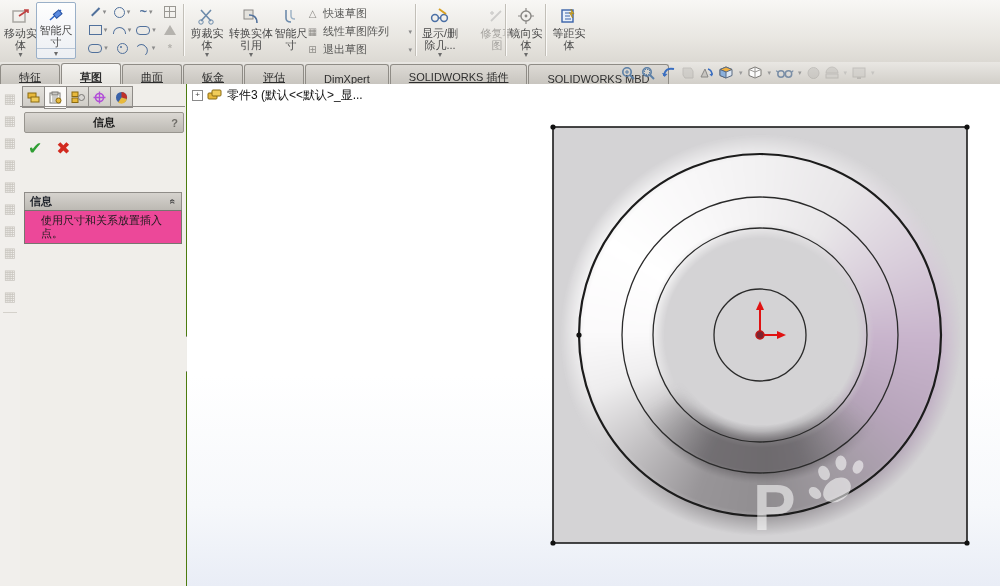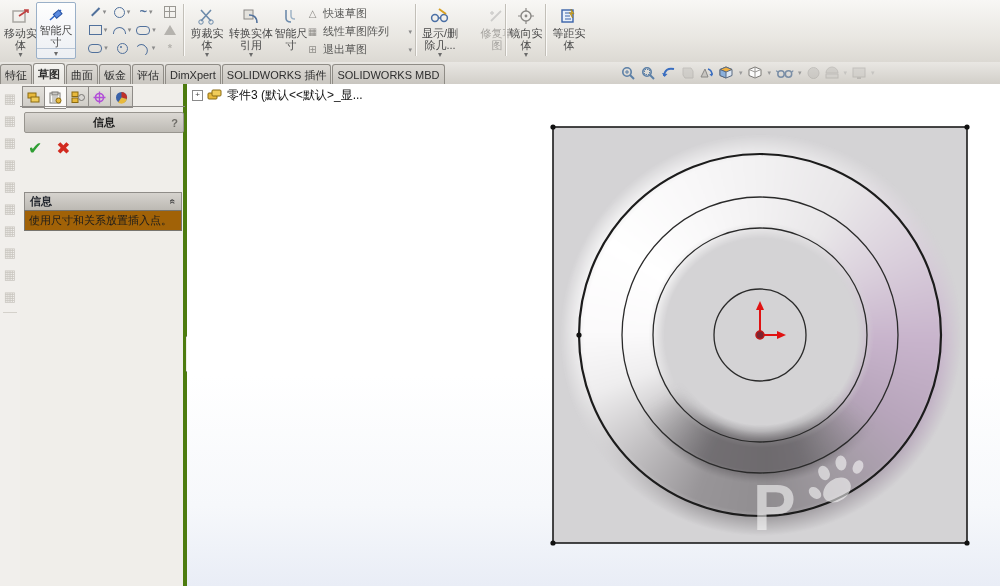--- a/index.html
+++ b/index.html
@@ -34,36 +34,36 @@
   .g-target:after{content:"";position:absolute;left:2.5px;top:2.5px;width:2px;height:2px;background:#51719c;border-radius:50%;}
   .g-star{font-size:11px;color:#b5b3ae;font-weight:bold;}
   .stack3{position:absolute;left:306px;top:2px;width:106px;height:57px;}
   .srow{position:absolute;left:0;height:17px;display:flex;align-items:center;gap:4px;color:#5a5a58;width:106px;}
   .srow .sic{width:13px;text-align:center;color:#8f8d89;font-size:10px;}
   .srow .sdd{position:absolute;right:0;font-size:7px;color:#8a8a8a;}
   
   .tabbar{position:absolute;left:0;top:62px;width:1000px;height:22px;
           background:linear-gradient(#e9e7e3,#d2cfc9);border-bottom:1px solid #8f8c86;}
   .tabs{position:absolute;left:0;top:0;height:22px;display:flex;}
-  .tab{height:20px;margin-top:2px;padding:0 4px;display:flex;align-items:center;justify-content:center;
+  .tab{height:20px;margin-top:2px;padding:0 18px;display:flex;align-items:flex-end;justify-content:center;
        background:linear-gradient(#dddad5,#c7c4be);border:1px solid #8f8c86;border-bottom:none;
-       border-radius:3px 3px 0 0;margin-right:1px;color:#2e2e2e;white-space:nowrap;}
+       border-radius:3px 3px 0 0;margin-right:1px;color:#2e2e2e;white-space:nowrap;text-decoration:underline;}
   .tab.active{background:linear-gradient(#f5f4f1,#e6e4df);height:21px;margin-top:1px;font-weight:bold;}
   .hud{position:absolute;left:620px;top:2px;height:18px;display:flex;align-items:center;gap:3px;}
   .hud .hdd{font-size:7px;color:#9a9a9a;margin:0 1px;}
   .hud svg{display:block;}
   .hud .dis{opacity:.35;}
   
   .leftstrip{position:absolute;left:0;top:84px;width:20px;height:502px;background:#f1efec;
              display:flex;flex-direction:column;align-items:center;padding-top:4px;box-sizing:border-box;}
   .stripicon{color:#c9c6c0;font-size:13px;line-height:22px;}
   .striphr{width:14px;height:1px;background:#d4d1cb;margin-top:4px;}
   
   .pm{position:absolute;left:20px;top:84px;width:167px;height:502px;background:#f0eeea;
-      border-right:4px solid #4d7c0f;box-sizing:border-box;}
+      border-right:1px solid #4d7c0f;box-sizing:border-box;}
   .pmtabs{position:absolute;left:2px;top:2px;height:21px;display:flex;}
   .pmtab{width:21px;height:20px;border:1px solid #8f8c88;border-right:none;background:linear-gradient(#e3e1dc,#cfccc6);
          display:flex;align-items:center;justify-content:center;}
   .pmtab:last-child{border-right:1px solid #8f8c88;}
   .pmtab.active{background:#fbfaf8;height:21px;}
   .pmtabline{position:absolute;left:0;top:22px;width:165px;height:1px;background:#8f8c88;}
   .pmheader{position:absolute;left:4px;top:28px;width:158px;height:19px;
             background:linear-gradient(#dbd8d3,#bdbab4);border:1px solid #98958f;border-radius:2px;
             display:flex;align-items:center;justify-content:center;font-weight:bold;color:#1e1e1e;}
   .pmhelp{position:absolute;right:5px;color:#6f6d68;font-weight:bold;}
@@ -73,21 +73,21 @@
   .subtabs{position:absolute;left:8px;top:78px;height:22px;display:flex;align-items:flex-end;}
   .subtab{height:19px;padding:0 8px;display:flex;align-items:center;gap:4px;border:1px solid #8f8c88;
           background:linear-gradient(#d9d6d1,#c5c2bc);border-radius:2px 2px 0 0;color:#2c2c2c;}
   .subtab.active{background:#fdfcfa;height:22px;font-weight:normal;border-bottom:1px solid #fdfcfa;}
   .subtabicon{width:11px;height:8px;background:#e8b93c;border:1px solid #8a6a10;border-radius:1px;
               box-shadow:0 2px 0 -1px #b8891c;}
   .grp{position:absolute;left:4px;top:108px;width:158px;}
   .grph{height:18px;background:linear-gradient(#d6d3ce,#bcb9b3);border:1px solid #8f8c88;border-bottom:none;
         display:flex;align-items:center;padding:0 5px;font-weight:bold;color:#20242c;box-sizing:border-box;}
   .grpchev{margin-left:auto;display:inline-block;transform:rotate(90deg);font-size:10px;color:#444;}
-  .grpmsg{background:#a16207;border:1px solid #77756f;padding:3px 4px;color:#1c1c1c;line-height:13px;}
+  .grpmsg{background:#ec4899;border:1px solid #77756f;padding:3px 16px;color:#1c1c1c;line-height:13px;}
   .splitter{position:absolute;left:186px;top:336px;width:9px;height:34px;background:#efede9;
             border:1px solid #8f8c88;border-left:none;border-radius:0 2px 2px 0;
             display:flex;flex-direction:column;align-items:center;justify-content:center;gap:1px;}
   .splitter span{font-size:6px;line-height:6px;color:#555;}
   
   .viewport{position:absolute;left:187px;top:84px;width:813px;height:502px;
             background:linear-gradient(180deg,#ffffff 0%,#ffffff 58%,#f6f8fb 84%,#e9edf6 100%);}
   .tree{position:absolute;left:5px;top:3px;display:flex;align-items:center;gap:4px;font-size:12px;color:#111;}
   .treebox{width:9px;height:9px;border:1px solid #8a8a8a;background:#fff;font-size:8px;line-height:8px;
            text-align:center;color:#444;}

